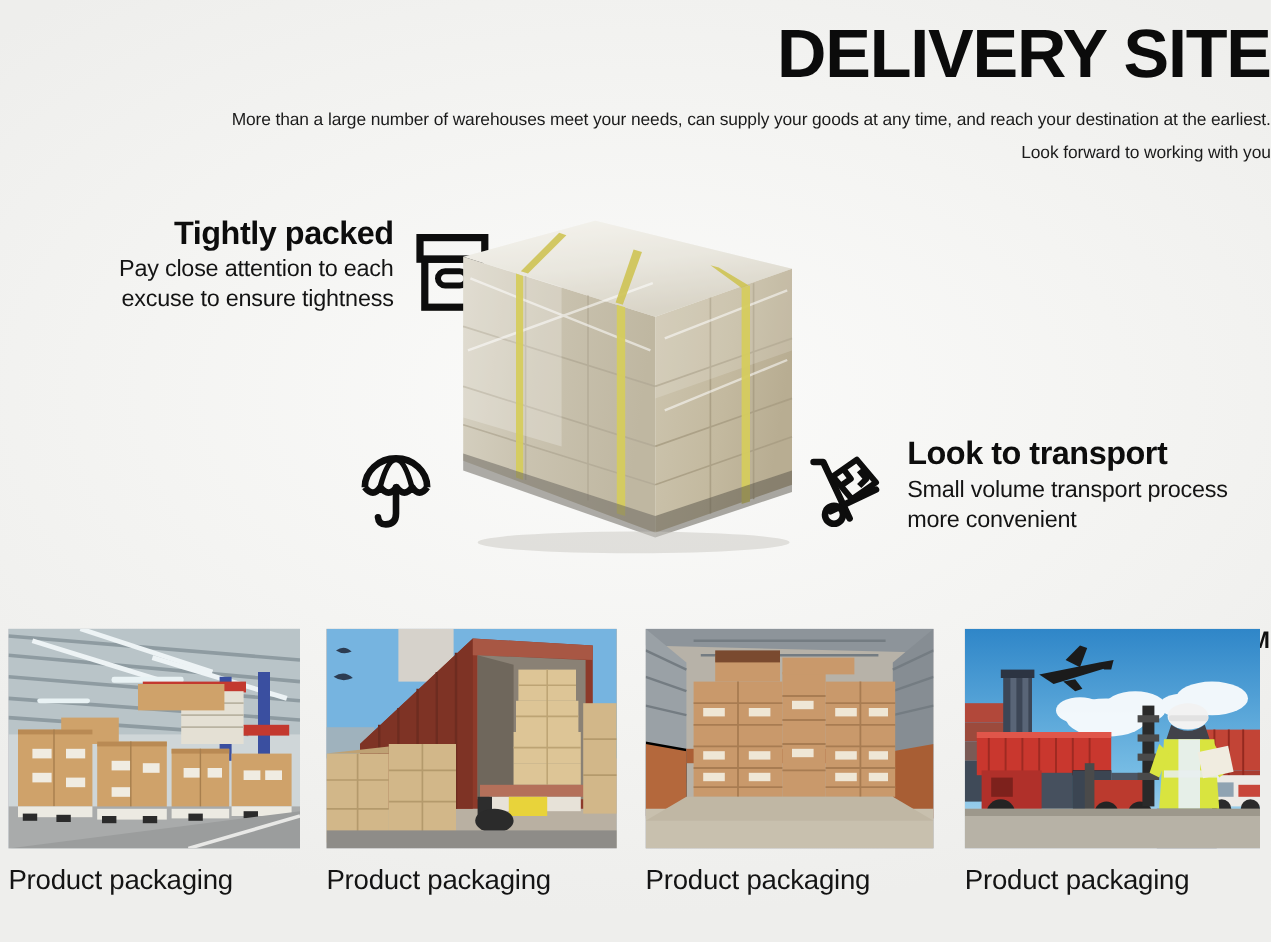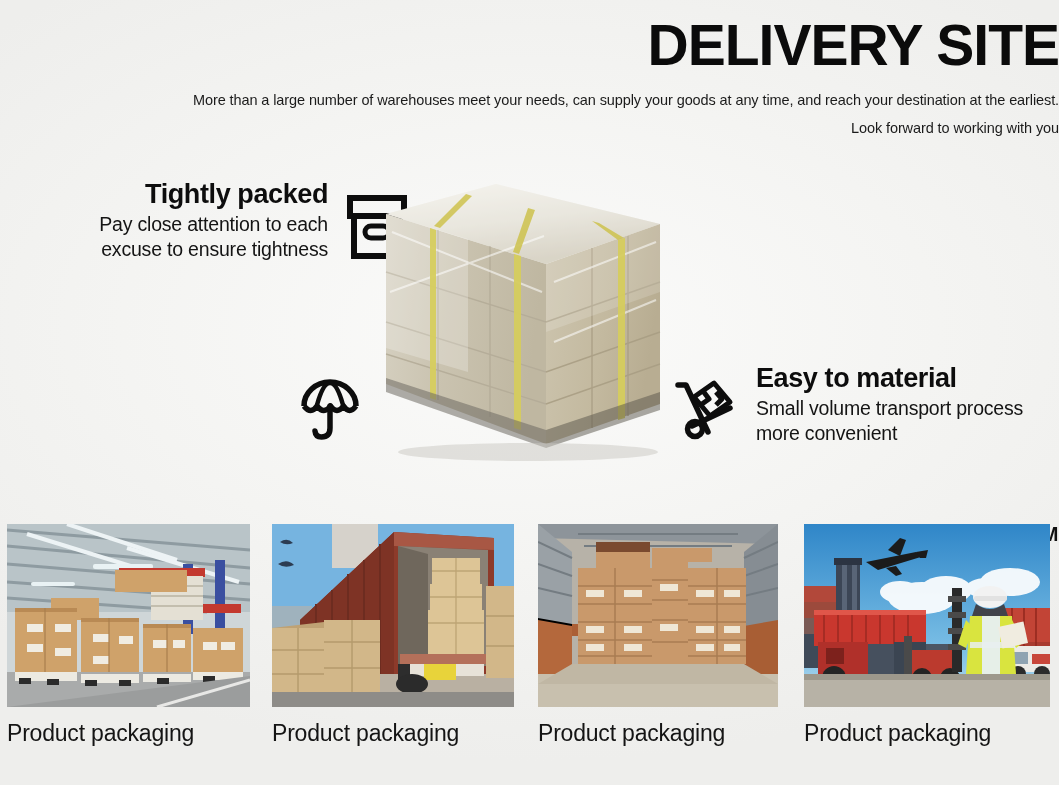--- a/index.html
+++ b/index.html
@@ -126,21 +126,21 @@
           <circle cx="23" cy="55" r="7.5"></circle>
         </g>
         <g fill="none" stroke="#0d0d0d" stroke-width="5" stroke-linejoin="round">
           <path d="M22 23 L42 9 L58 28 L38 42 Z"></path>
           <path d="M31 17 L37 25 L30 30"></path>
           <path d="M44 31 L50 25 L44 18"></path>
         </g>
       </svg>
     </div>
     <div class="txt">
-      <h3>Easy to material</h3>
+      <h3>Look to transport</h3>
       <p>Small volume transport process more convenient</p>
     </div>
   </div>
 
   <div class="pallet-wrap">
     <svg class="pallet" viewBox="0 0 290 292" preserveAspectRatio="none">
       <defs>
         <linearGradient id="topFace" x1="0" y1="0" x2="0.4" y2="1">
           <stop offset="0%" stop-color="#f3f1ea"></stop>
           <stop offset="55%" stop-color="#e3e0d5"></stop>

